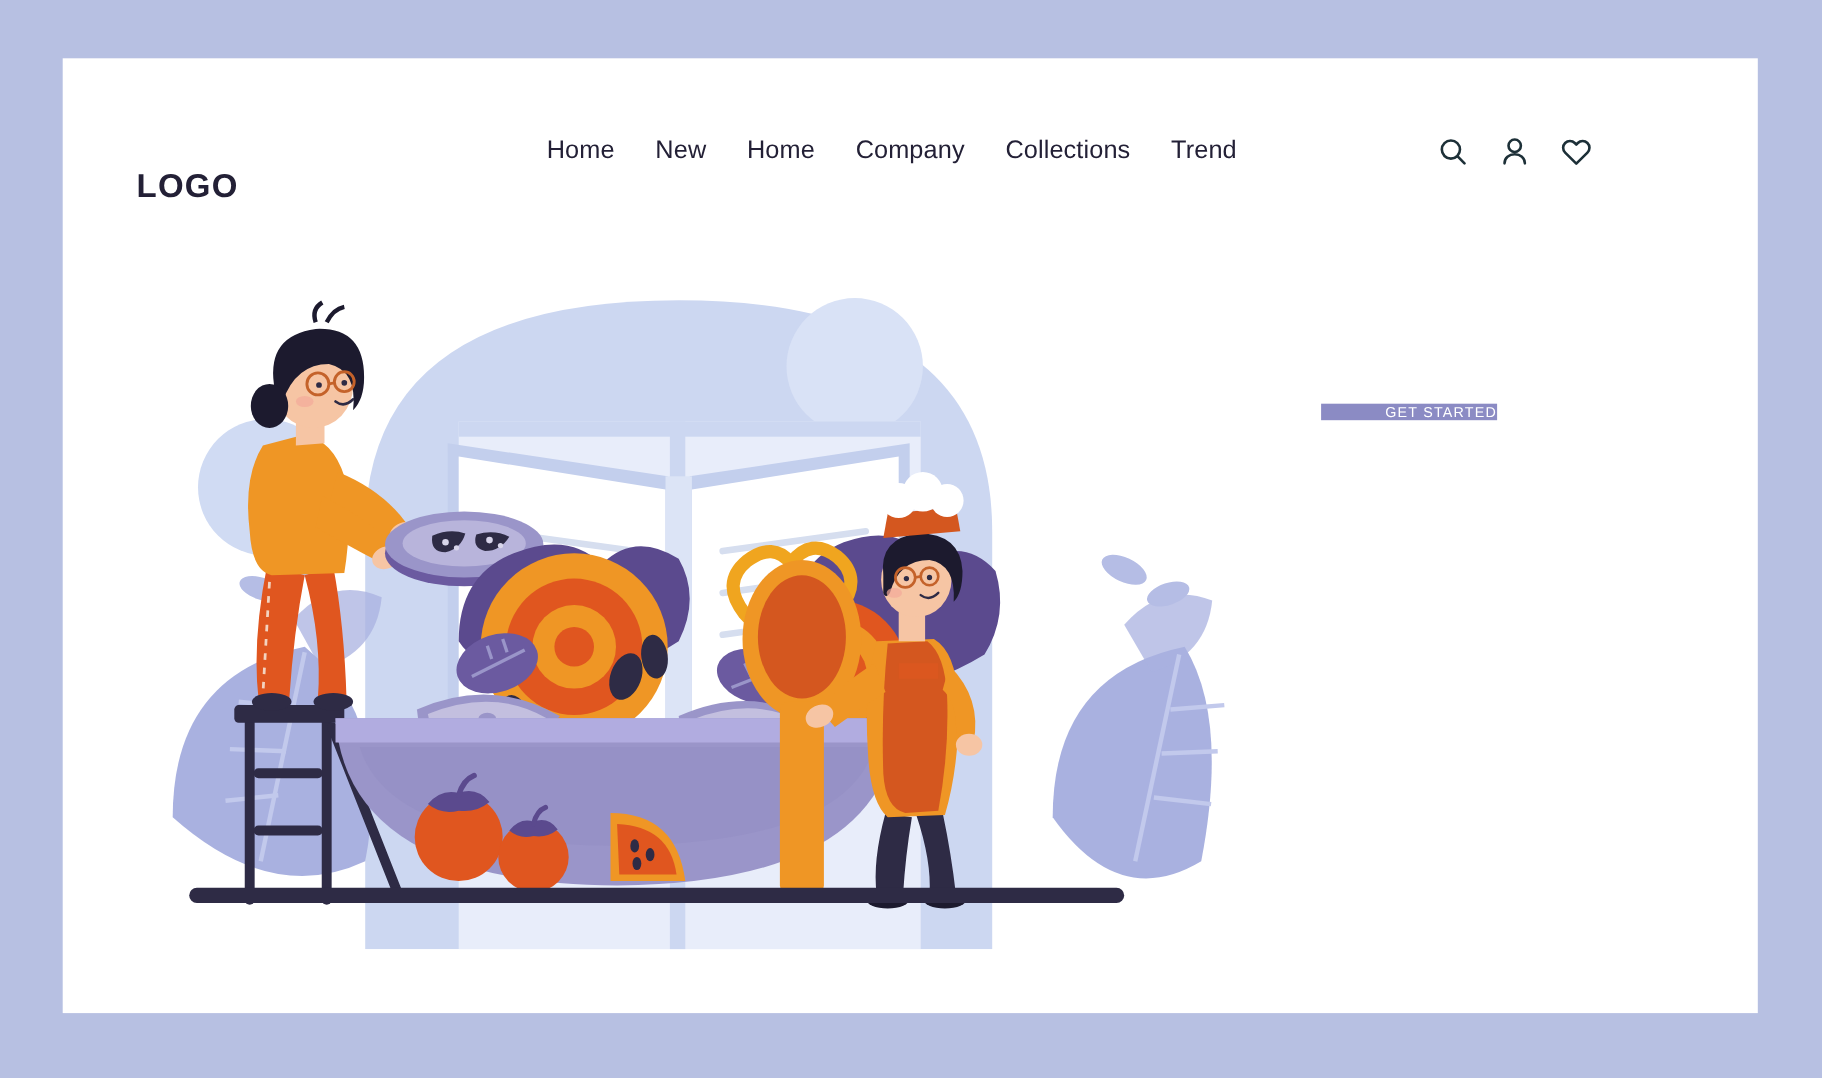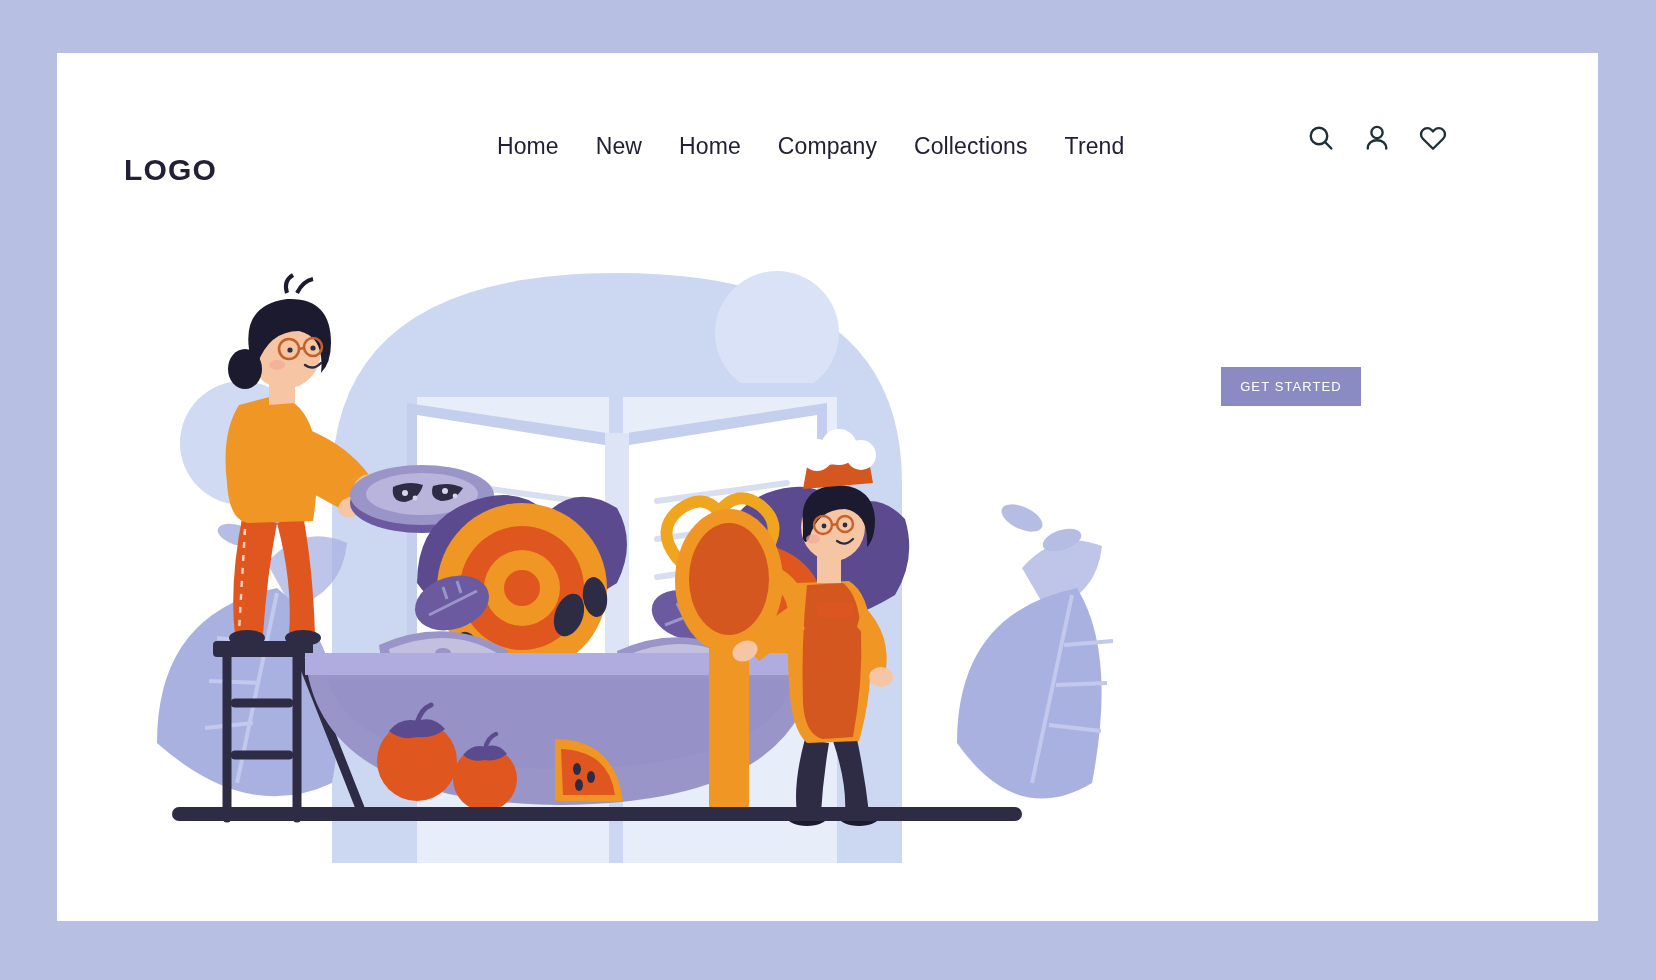--- a/index.html
+++ b/index.html
@@ -32,21 +32,21 @@
     left: 67px; top: 67px;
     font-size: 30px;
     font-weight: bold;
     letter-spacing: 1.2px;
     color: #232036;
     font-family: "Liberation Sans", sans-serif;
     margin-top: 33px;
   }
   #nav {
     position: absolute;
-    left: 440px; top: 80px;
+    left: 440px; top: 70px;
     display: flex;
     align-items: center;
     gap: 37px;
   }
   .nav-link {
     font-size: 23px;
     color: #232036;
     letter-spacing: 0.1px;
     white-space: nowrap;
     cursor: pointer;
@@ -91,27 +91,27 @@
     line-height: 2.0;
     color: #2c2a3d;
     text-align: justify;
     text-align-last: right;
     font-family: "Liberation Sans", sans-serif;
   }
   #cta {
     display: inline-block;
     margin-top: 24px;
     margin-right: 26px;
-    width: 140px;
-    padding: 12px 0;
+    width: 160px;
+    padding: 0 0;
     background: #8b8bc4;
     color: #ffffff;
     font-size: 13px;
     letter-spacing: 1.1px;
-    text-align: center;
+    text-align: right;
     border: none;
     cursor: pointer;
     font-family: "Liberation Sans", sans-serif;
   }
 </style>
 </head>
 <body>
 
 <div id="page">
   <div id="panel">

